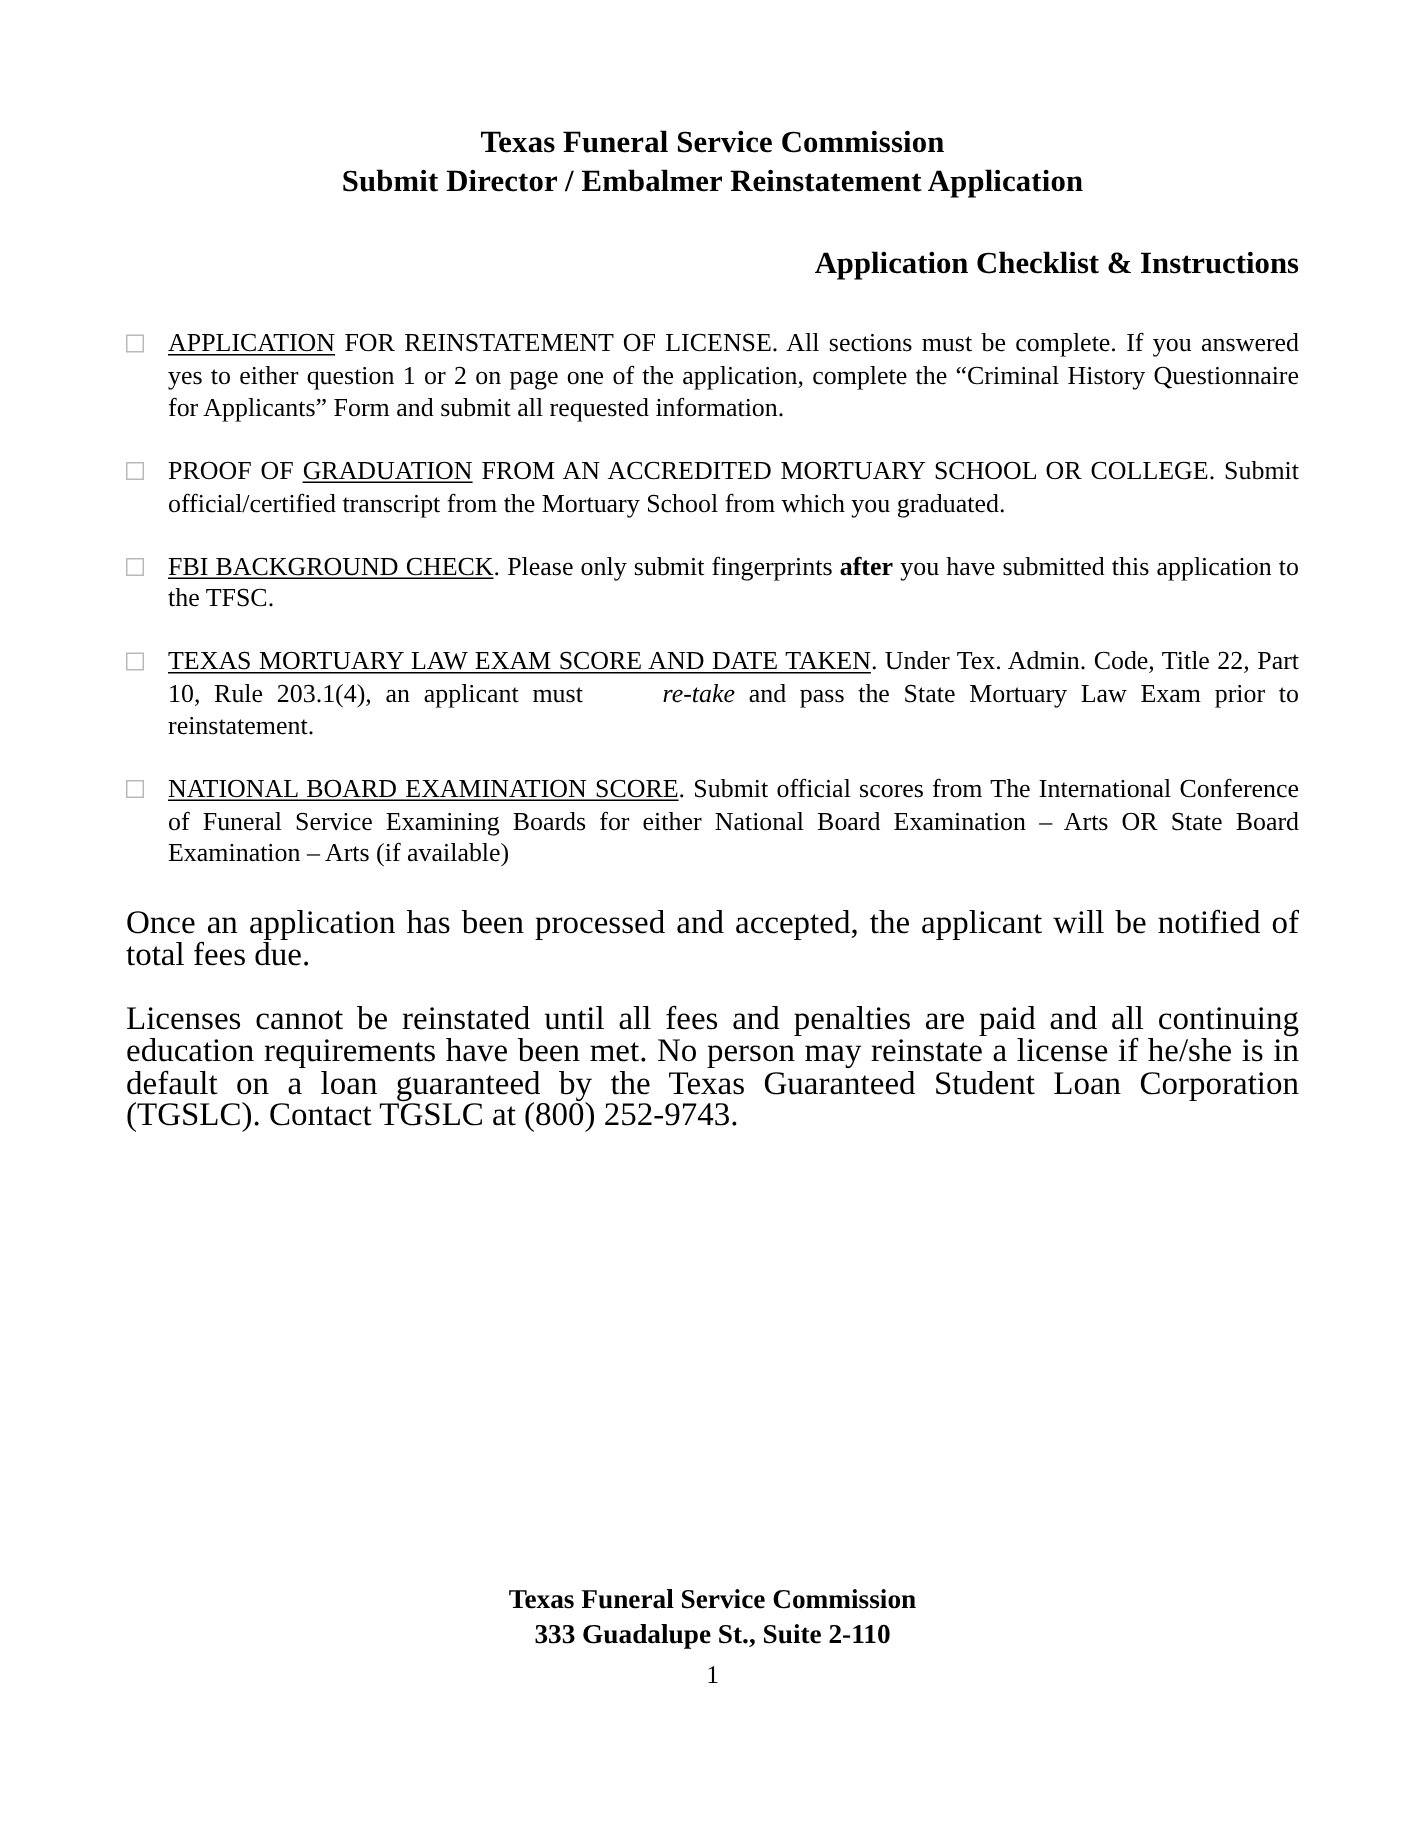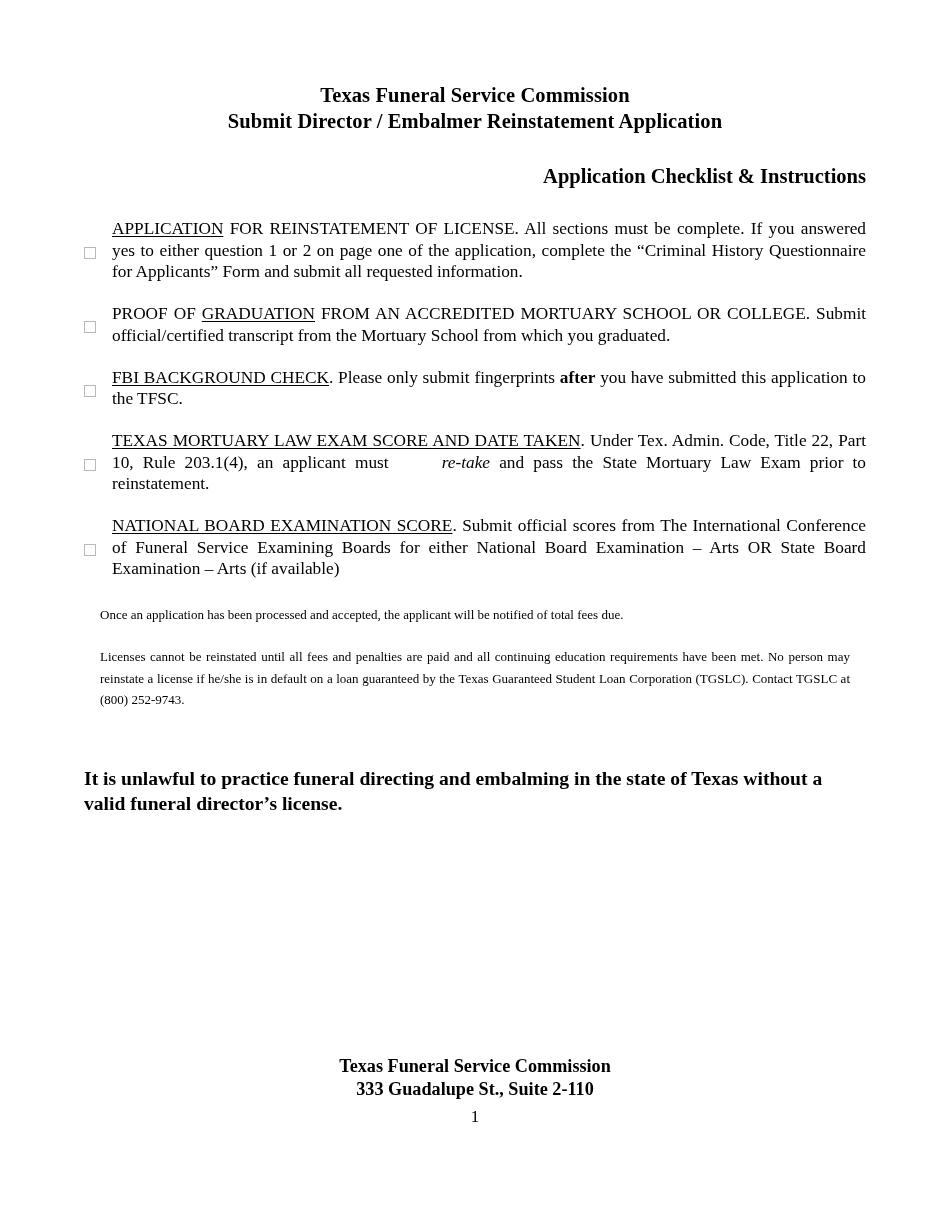--- a/index.html
+++ b/index.html
@@ -42,21 +42,21 @@
     text-align: right;
     margin-top: 30px;
   }
 
   
   .checklist {
     margin-top: 29px;
   }
   .check-item {
     display: flex;
-    align-items: center;
+    align-items: flex-start;
     margin-bottom: 20.5px;
   }
   .check-item:last-child { margin-bottom: 11px; }
 
   .checkbox {
     flex: 0 0 auto;
     width: 12px;
     height: 12px;
     border: 1.2px solid #b9b9b9;
     margin-top: 5px;
@@ -71,25 +71,25 @@
     text-align: justify;
     text-justify: inter-word;
     hyphens: none;
   }
   .check-body u { text-decoration: underline; text-underline-offset: 1.5px; }
   .check-body b { font-weight: bold; }
   .check-body i { font-style: italic; margin-left: 44px; }
 
   
   .para {
-    font-size: 13px;
+    font-size: 22px;
     line-height: 21.5px;
     text-align: justify;
     text-justify: inter-word;
-    margin: 16px;
+    margin: 0;
   }
   .para-single { margin-top: 24px; }
   .para-block  { margin-top: 21px; }
 
   
   .statement {
     font-weight: bold;
     font-size: 19.6px;
     line-height: 25px;
     margin-top: 55px;
@@ -155,21 +155,20 @@
       <span class="checkbox"></span>
       <div class="check-body"><u>NATIONAL BOARD EXAMINATION SCORE</u><span>. Submit official scores from The International Conference of Funeral Service Examining Boards for either National Board Examination – Arts OR State Board Examination – Arts (if available)</span></div>
     </div>
 
   </div>
 
   <p class="para para-single">Once an application has been processed and accepted, the applicant will be notified of total fees due.</p>
 
   <p class="para para-block">Licenses cannot be reinstated until all fees and penalties are paid and all continuing education requirements have been met. No person may reinstate a license if he/she is in default on a loan guaranteed by the Texas Guaranteed Student Loan Corporation (TGSLC).  Contact TGSLC at (800) 252-9743.</p>
 
-  <div class="statement">It is unlawful to practice funeral directing and embalming in the state of Texas without a valid funeral director’s license.</div>
 
   <div class="footer">
     <div class="footer-line">Texas Funeral Service Commission</div>
     <div class="footer-line">333 Guadalupe St., Suite 2-110</div>
     <div class="page-number">1</div>
   </div>
 
 </div>
 
 </body></html>

